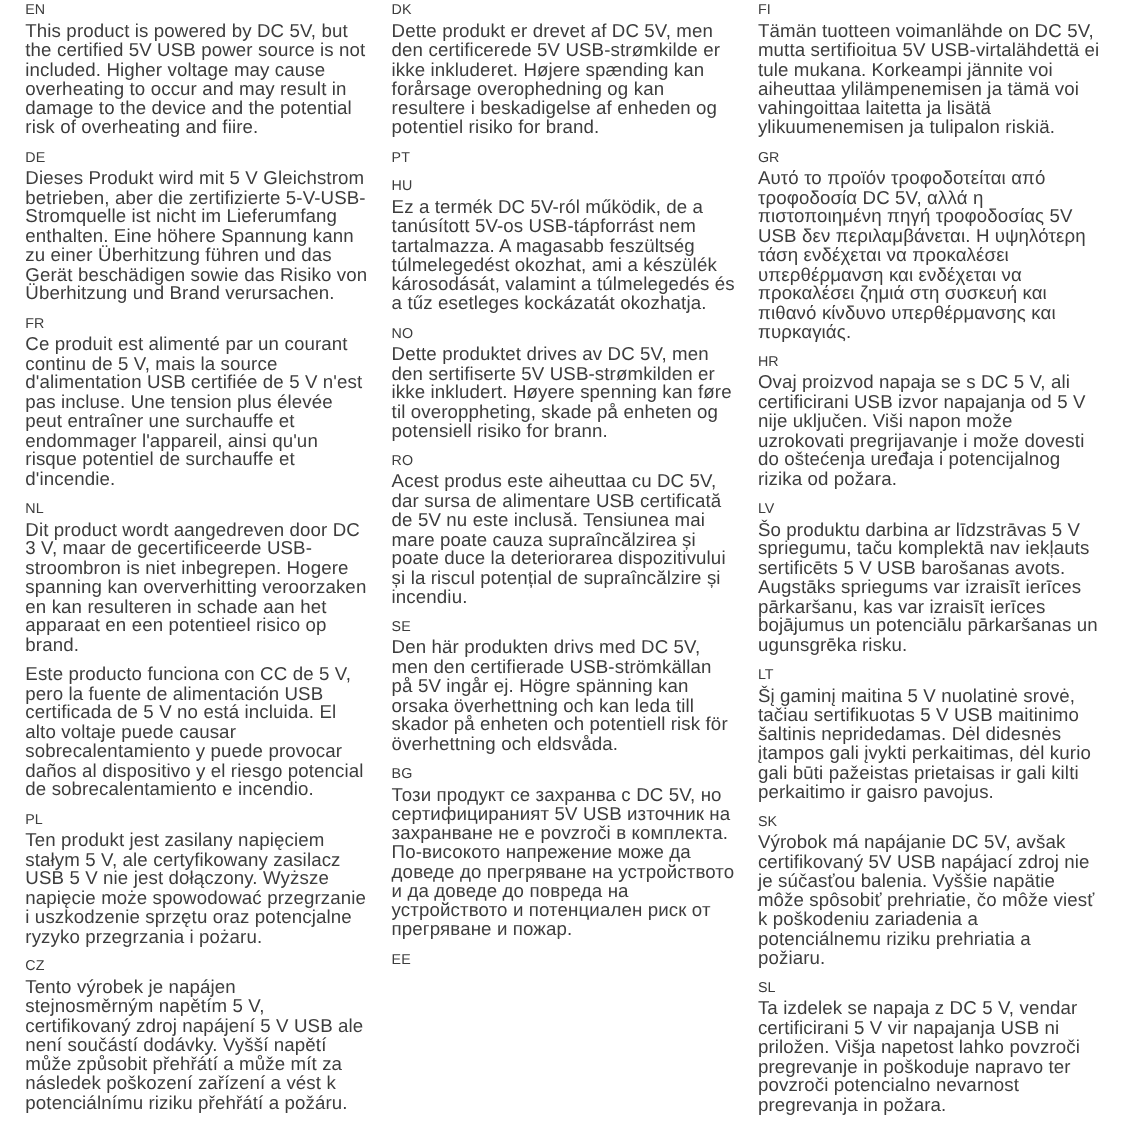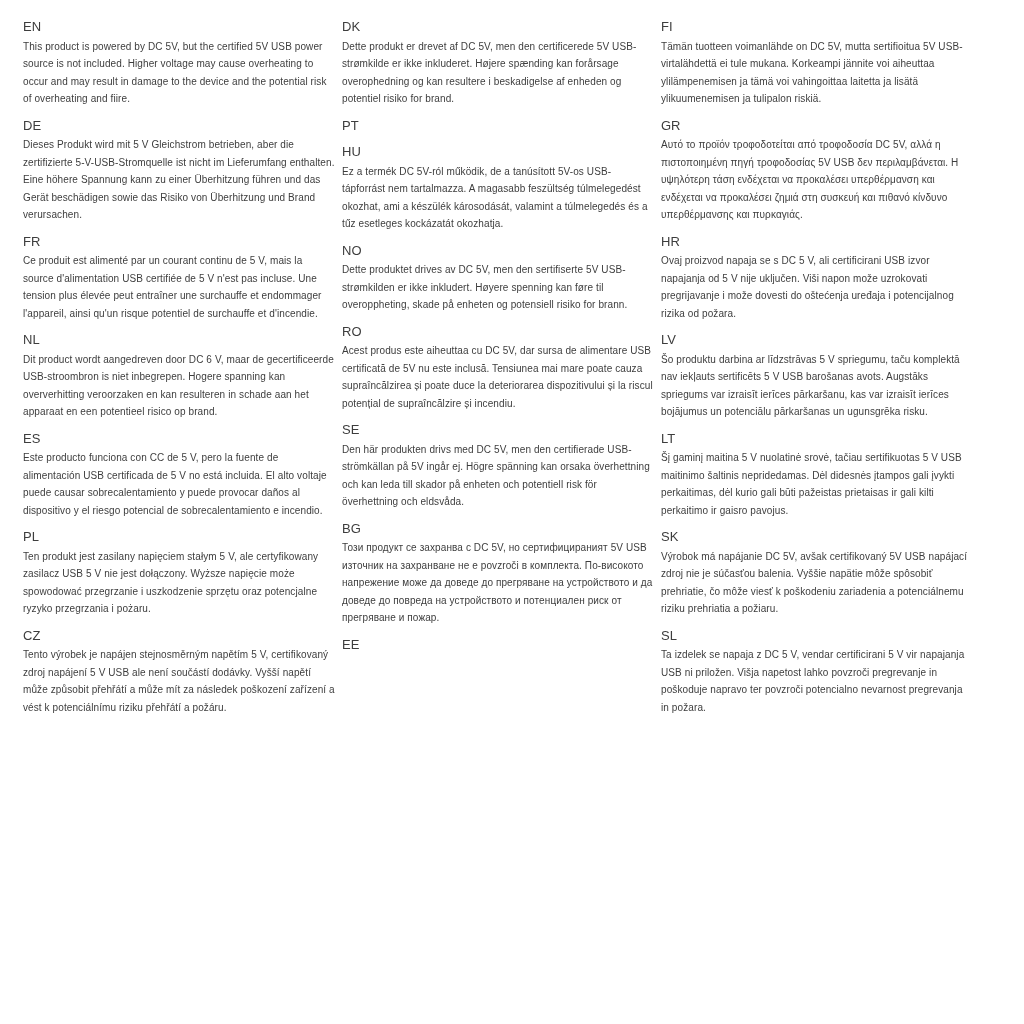--- a/index.html
+++ b/index.html
@@ -10,39 +10,39 @@
   body {
     width: 1024px;
     height: 1024px;
     overflow: hidden;
     font-family: "Liberation Sans", sans-serif;
     color: #3d3d3d;
     -webkit-font-smoothing: antialiased;
   }
   .page {
     display: flex;
-    gap: 7px;
-    padding: 18px 20px 0 23px;
+    gap: 21px;
+    padding: 0 20px 0 23px;
     box-sizing: border-box;
   }
   .col {
     width: 312px;
     flex: 0 0 auto;
   }
   .lang-section {
     margin-bottom: 9px;
   }
   .lang-code {
     font-size: 13px;
     line-height: 17.5px;
     font-weight: 400;
     margin: 0 0 2px 0;
   }
   .lang-text {
-    font-size: 10px;
+    font-size: 17px;
     line-height: 17.5px;
     margin: 0;
     letter-spacing: 0.1px;
   }
 </style>
 </head>
 <body>
 
 <div class="page">
 
@@ -54,24 +54,23 @@
     <section class="lang-section">
       <h2 class="lang-code">DE</h2>
       <p class="lang-text">Dieses Produkt wird mit 5 V Gleichstrom betrieben, aber die zertifizierte 5-V-USB-Stromquelle ist nicht im Lieferumfang enthalten. Eine höhere Spannung kann zu einer Überhitzung führen und das Gerät beschädigen sowie das Risiko von Überhitzung und Brand verursachen.</p>
     </section>
     <section class="lang-section">
       <h2 class="lang-code">FR</h2>
       <p class="lang-text">Ce produit est alimenté par un courant continu de 5 V, mais la source d'alimentation USB certifiée de 5 V n'est pas incluse. Une tension plus élevée peut entraîner une surchauffe et endommager l'appareil, ainsi qu'un risque potentiel de surchauffe et d'incendie.</p>
     </section>
     <section class="lang-section">
       <h2 class="lang-code">NL</h2>
-      <p class="lang-text">Dit product wordt aangedreven door DC 6 V, maar de gecertificeerde USB-stroombron is niet inbegrepen. Hogere spanning kan oververhitting veroorzaken en kan resulteren in schade aan het apparaat en een potentieel risico op brand.</p>
+      <p class="lang-text">Dit product wordt aangedreven door DC 3 V, maar de gecertificeerde USB-stroombron is niet inbegrepen. Hogere spanning kan oververhitting veroorzaken en kan resulteren in schade aan het apparaat en een potentieel risico op brand.</p>
     </section>
     <section class="lang-section">
-      <h2 class="lang-code">ES</h2>
       <p class="lang-text">Este producto funciona con CC de 5 V, pero la fuente de alimentación USB certificada de 5 V no está incluida. El alto voltaje puede causar sobrecalentamiento y puede provocar daños al dispositivo y el riesgo potencial de sobrecalentamiento e incendio.</p>
     </section>
     <section class="lang-section">
     </section>
     <section class="lang-section">
       <h2 class="lang-code">PL</h2>
       <p class="lang-text">Ten produkt jest zasilany napięciem stałym 5 V, ale certyfikowany zasilacz USB 5 V nie jest dołączony. Wyższe napięcie może spowodować przegrzanie i uszkodzenie sprzętu oraz potencjalne ryzyko przegrzania i pożaru.</p>
     </section>
     <section class="lang-section">
       <h2 class="lang-code">CZ</h2>

